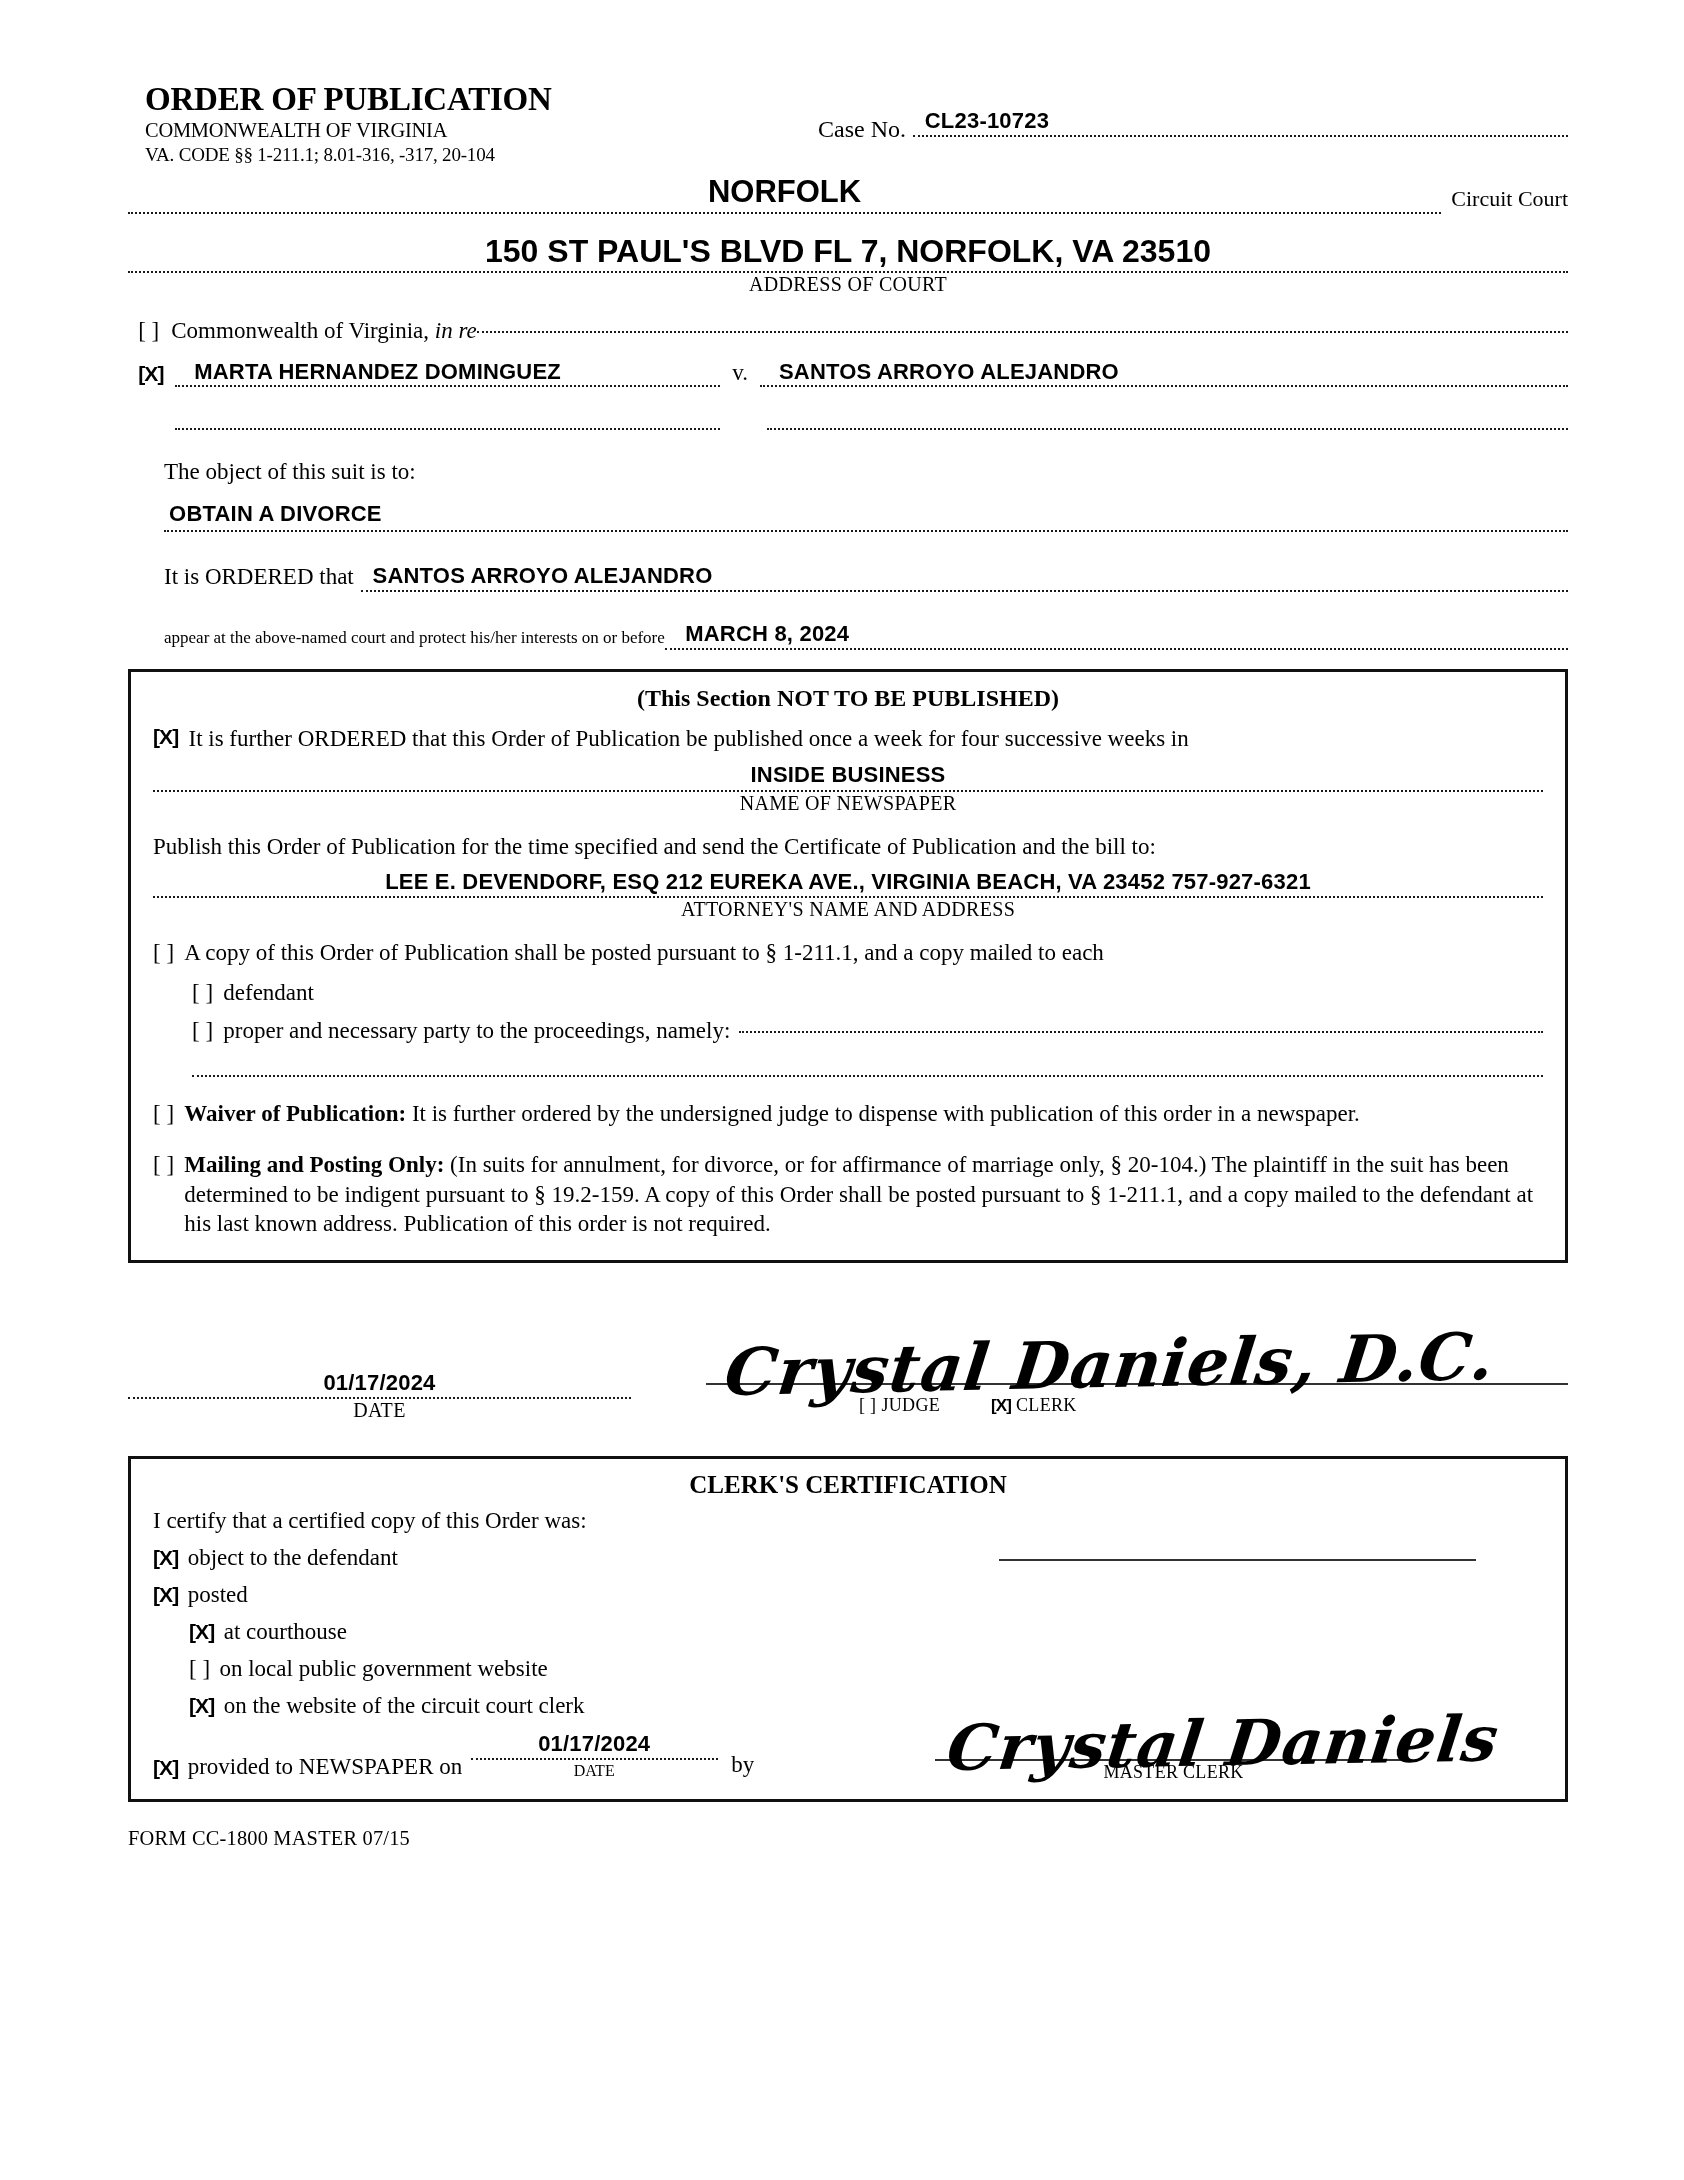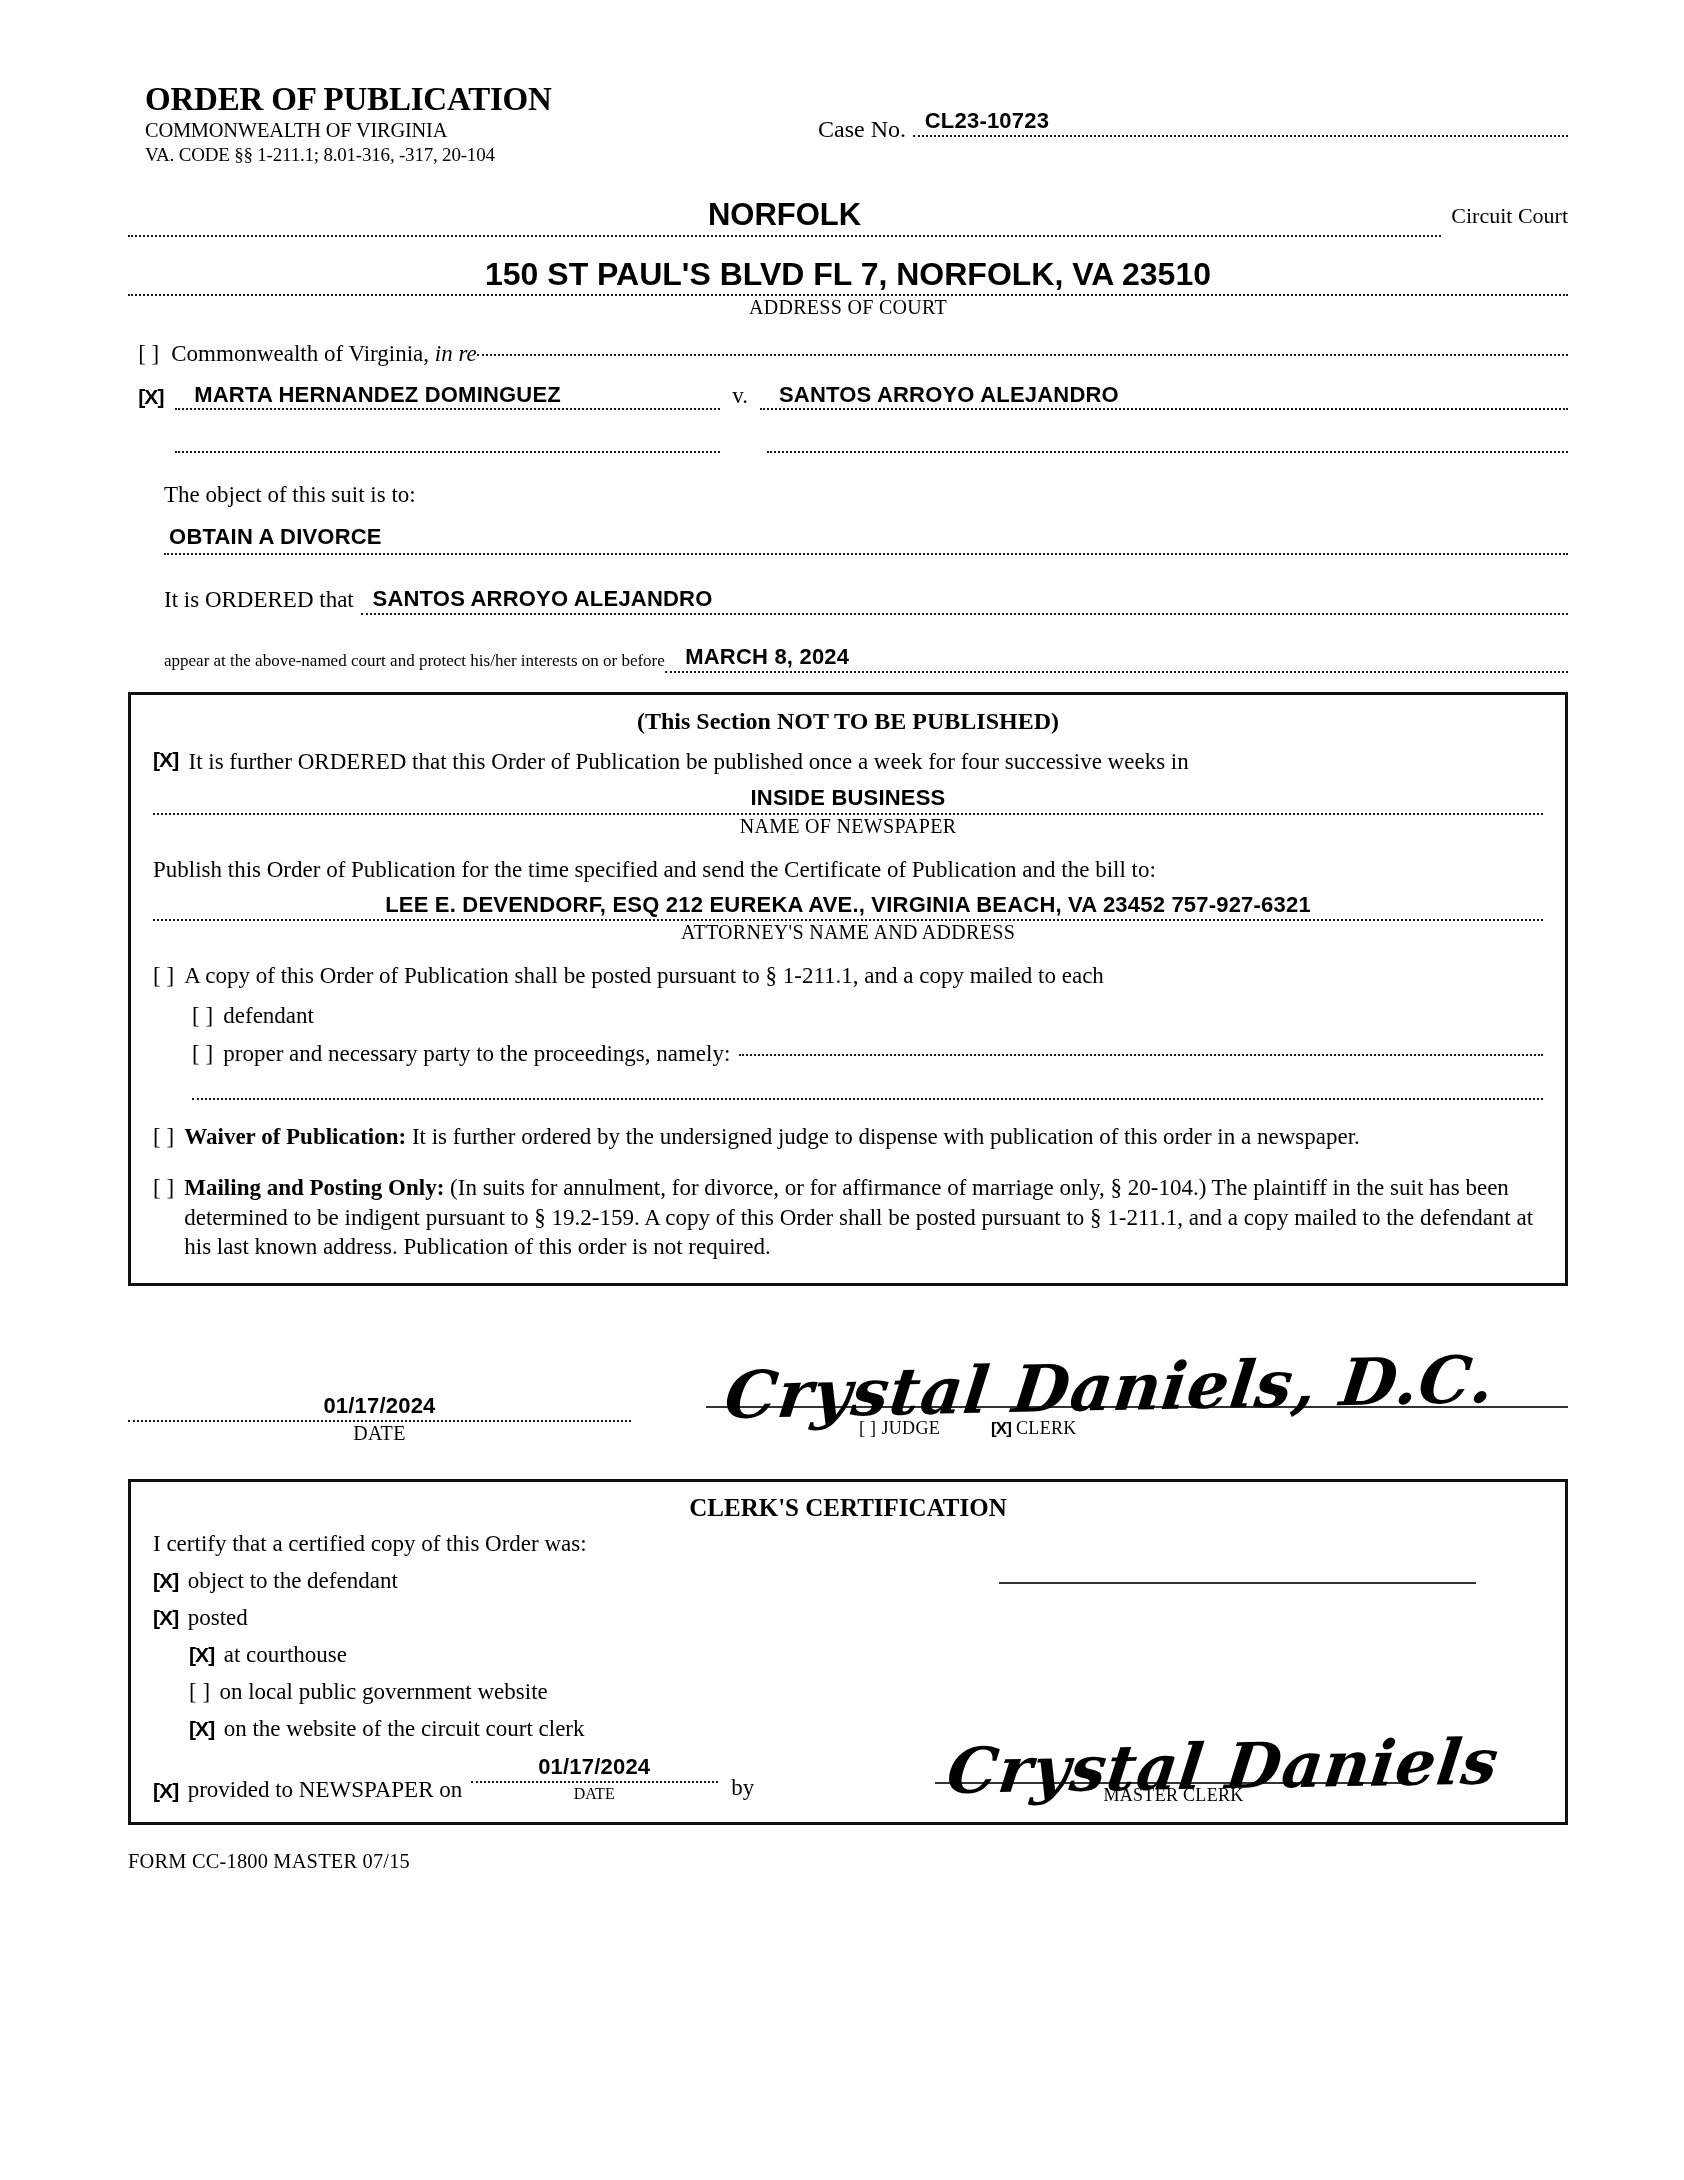--- a/index.html
+++ b/index.html
@@ -75,21 +75,21 @@
     width: 767px;
     display: flex;
     align-items: baseline;
     margin-top: 24px;
   }
   .caseno-label { font-size: 24px; white-space: nowrap; margin-right: 6.8px; }
   .caseno-wrap { flex: 1 1 auto; position: relative; }
   .caseno-val { position: absolute; left: 12px; bottom: 3.4px; }
 
   
-  .courtline { margin-top: 31px; display: flex; align-items: center; }
+  .courtline { margin-top: 8px; display: flex; align-items: flex-end; }
   .courtline .fieldwrap { flex: 1 1 auto; position: relative; }
   .court-center {
     text-align: center;
     font-family: "Liberation Sans", sans-serif;
     font-weight: bold;
     font-size: 31px;
     padding-bottom: 1.7px;
   }
   .court-under { border-bottom: 2.6px dotted #1a1a1a; }
   .courtlabel { font-size: 22px; white-space: nowrap; margin-left: 10.2px; padding-bottom: 1.7px; }

